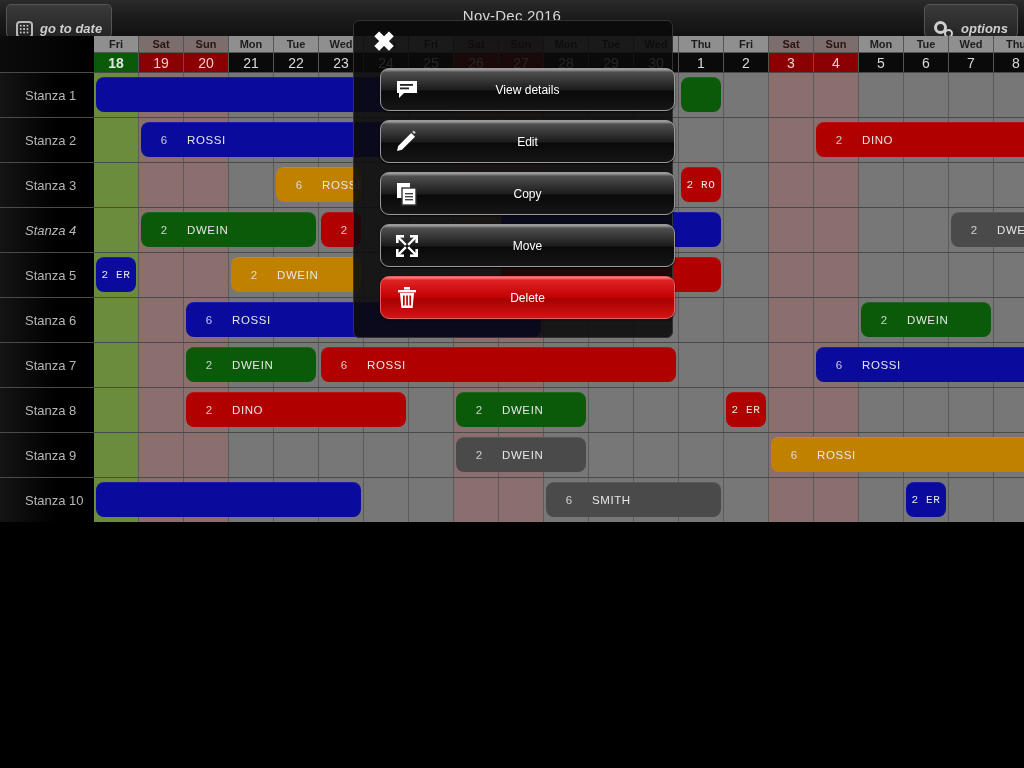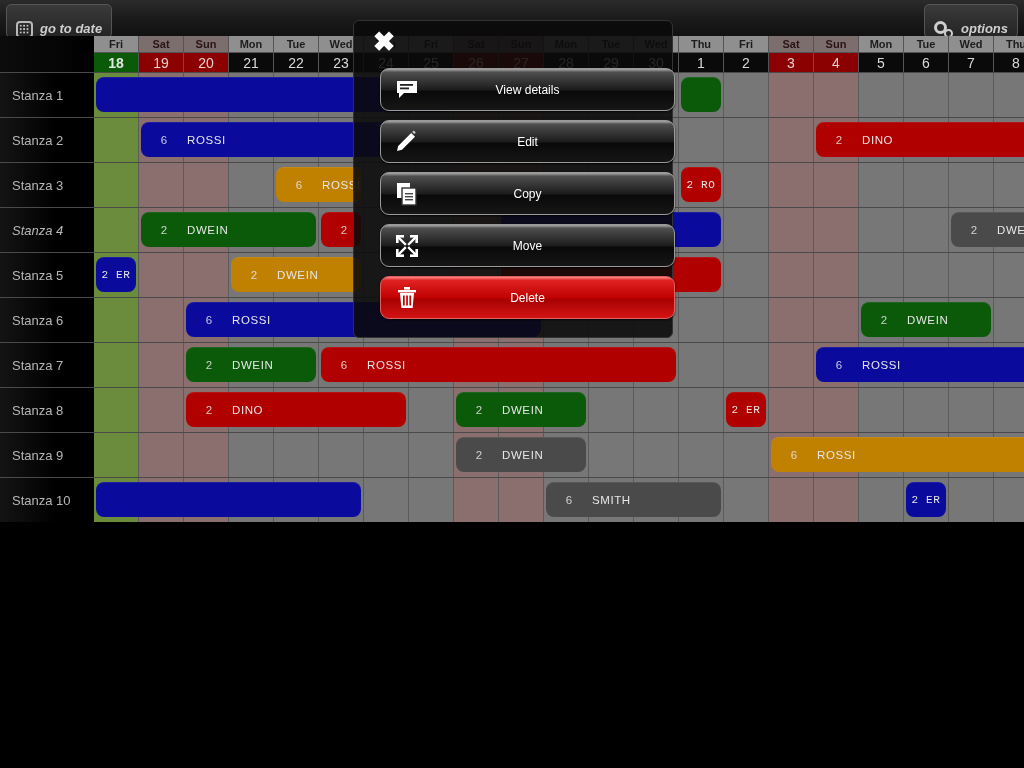--- a/index.html
+++ b/index.html
@@ -39,21 +39,21 @@
   .datecell{height:19px;box-sizing:border-box;border-right:1px solid #555;
     color:#d9d9d9;font-size:14px;display:flex;align-items:center;justify-content:center;background:#0a0a0a;}
   .datecell.we{background:#8b0000;color:#e8cfcf;}
   .datecell.today{background:#0a5a0a;color:#dfe8df;font-weight:bold;}
   .dowcell.we{background:#7d6e6e;color:#2a1414;}
 
   
   .roomcol{position:absolute;left:0;top:36px;width:94px;bottom:0;}
   .roomcell{position:absolute;left:0;width:94px;height:45px;box-sizing:border-box;
     border-top:1px solid #4a4a4a;background:linear-gradient(to right,#141414 0%,#000 60%);
-    display:flex;align-items:center;padding-left:12px;color:#b6b6b6;font-size:13px;}
+    display:flex;align-items:center;padding-left:25px;color:#b6b6b6;font-size:13px;}
 
   
   .gridarea{position:absolute;left:94px;top:36px;right:0;bottom:0;overflow:hidden;}
   .colbg{position:absolute;top:0;bottom:0;width:45px;box-sizing:border-box;border-right:1px solid #5b5b5b;}
   .colbg.gray{background:#777;}
   .colbg.we{background:#8b6f6f;}
   .colbg.green{background:#6b8b3d;}
   .rowline{position:absolute;left:0;right:0;height:1px;background:#4a4a4a;}
 
   
@@ -83,20 +83,21 @@
 </head>
 <body>
 
 <div id="app">
 
   <div class="topbar">
     <div class="btn-chrome" id="gotodate">
       <span class="mini-cal"></span>
       <span>go to date</span>
     </div>
+    <div class="cal-title">Nov-Dec 2016</div>
     <div class="btn-chrome" id="optionsbtn">
       <span class="gear-wrap">
         <span class="gear big"></span>
           <span class="gear small"></span>
       </span>
       <span>options</span>
     </div>
   </div>
 
   <div id="cal">

